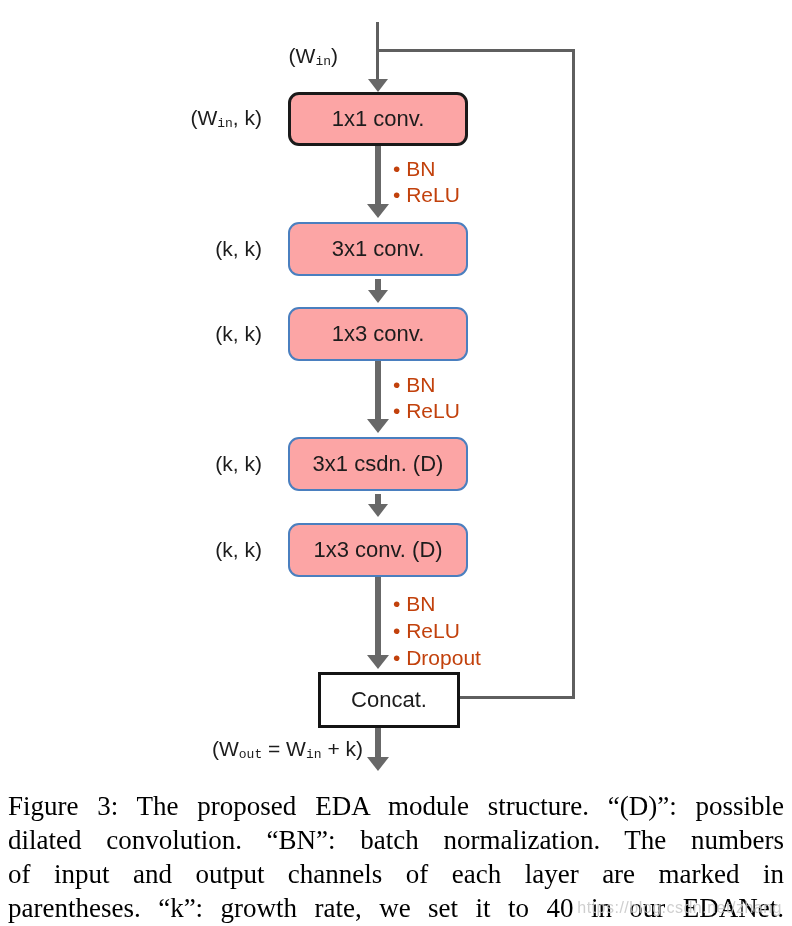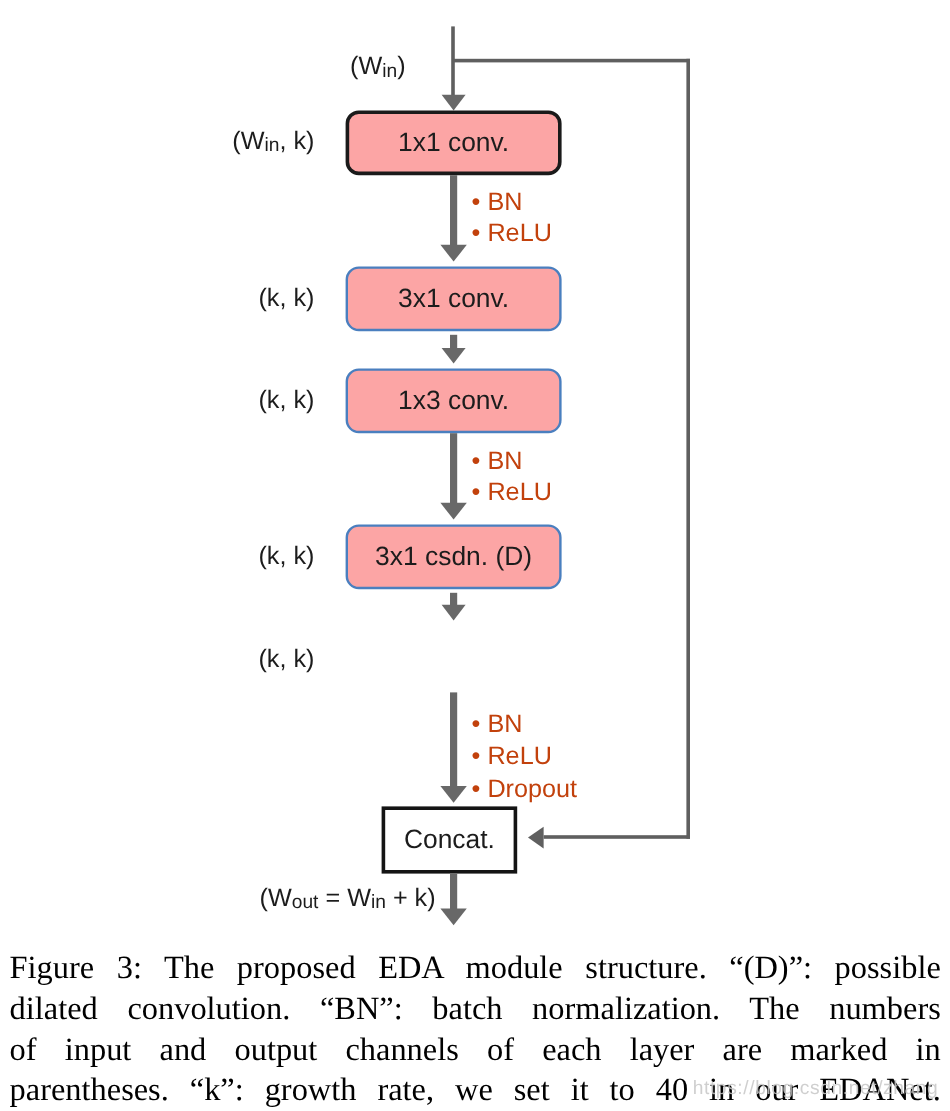--- a/index.html
+++ b/index.html
@@ -14,27 +14,27 @@
   .ah-down-sm{position:absolute;width:0;height:0;border-left:10px solid transparent;
            border-right:10px solid transparent;border-top:13px solid #686868;}
   .ah-left{position:absolute;width:0;height:0;border-top:9px solid transparent;
            border-bottom:9px solid transparent;border-right:13px solid #5f5f5f;}
   
   .convbox{position:absolute;left:288px;width:180px;height:54px;background:#fca5a5;
            border-radius:11px;display:flex;align-items:center;justify-content:center;
            font-size:22px;color:#1c1c1c;box-sizing:border-box;}
   .convbox.black{border:3px solid #1a1a1a;}
   .convbox.blue{border:2px solid #4a7fbf;}
-  .concatbox{position:absolute;left:318px;top:672px;width:113px;height:56px;background:#fff;
+  .concatbox{position:absolute;left:318px;top:672px;width:142px;height:56px;background:#fff;
            border:3px solid #141414;display:flex;align-items:center;justify-content:center;
            font-size:22px;color:#1c1c1c;box-sizing:border-box;}
   
   .sidelabel{position:absolute;left:130px;width:132px;text-align:right;
            font-size:21px;color:#1c1c1c;white-space:nowrap;}
-  .sidelabel sub,.iolabel sub{font-size:16px;vertical-align:-2px;line-height:0;}
+  .sidelabel sub,.iolabel sub{font-size:13px;vertical-align:-2px;line-height:0;font-family:Liberation Mono, monospace;}
   .iolabel{position:absolute;text-align:right;font-size:21px;color:#1c1c1c;white-space:nowrap;}
   .bullets{position:absolute;left:393px;font-size:21px;color:#c2410c;line-height:26px;white-space:nowrap;}
   .bullets div{height:26px;}
   
   .caption{position:absolute;left:8px;top:789px;width:776px;
            font-family:"Liberation Serif",serif;font-size:27px;color:#000;}
   .capline{line-height:34px;height:34px;text-align:justify;text-align-last:justify;white-space:normal;}
   .watermark{position:absolute;top:899px;right:10px;font-family:"Liberation Sans",sans-serif;
            font-size:16px;color:#c7c7c7;opacity:0.85;letter-spacing:0.5px;}
 </style>
@@ -86,20 +86,23 @@
 
   <div class="sidelabel" style="top:452px;"><span>(k, k)</span><sub></sub><span></span></div>
   <div class="convbox blue" style="top:437px;">
       <span>3x1 csdn. (D)</span>
     </div>
 
   <div class="shaft" style="left:375px;top:494px;width:6px;height:11px;"></div>
   <div class="ah-down-sm" style="left:368px;top:504px;"></div>
 
   <div class="sidelabel" style="top:538px;"><span>(k, k)</span><sub></sub><span></span></div>
+  <div class="convbox blue" style="top:523px;">
+      <span>1x3 conv. (D)</span>
+    </div>
 
   <div class="shaft" style="left:375px;top:577px;width:6px;height:79px;"></div>
   <div class="ah-down" style="left:367px;top:655px;"></div>
   <div class="bullets" style="top:590px;line-height:27px;">
     <div style="height:27px;">• BN</div>
     <div style="height:27px;">• ReLU</div>
     <div style="height:27px;">• Dropout</div>
   </div>
 
   <div class="concatbox">

